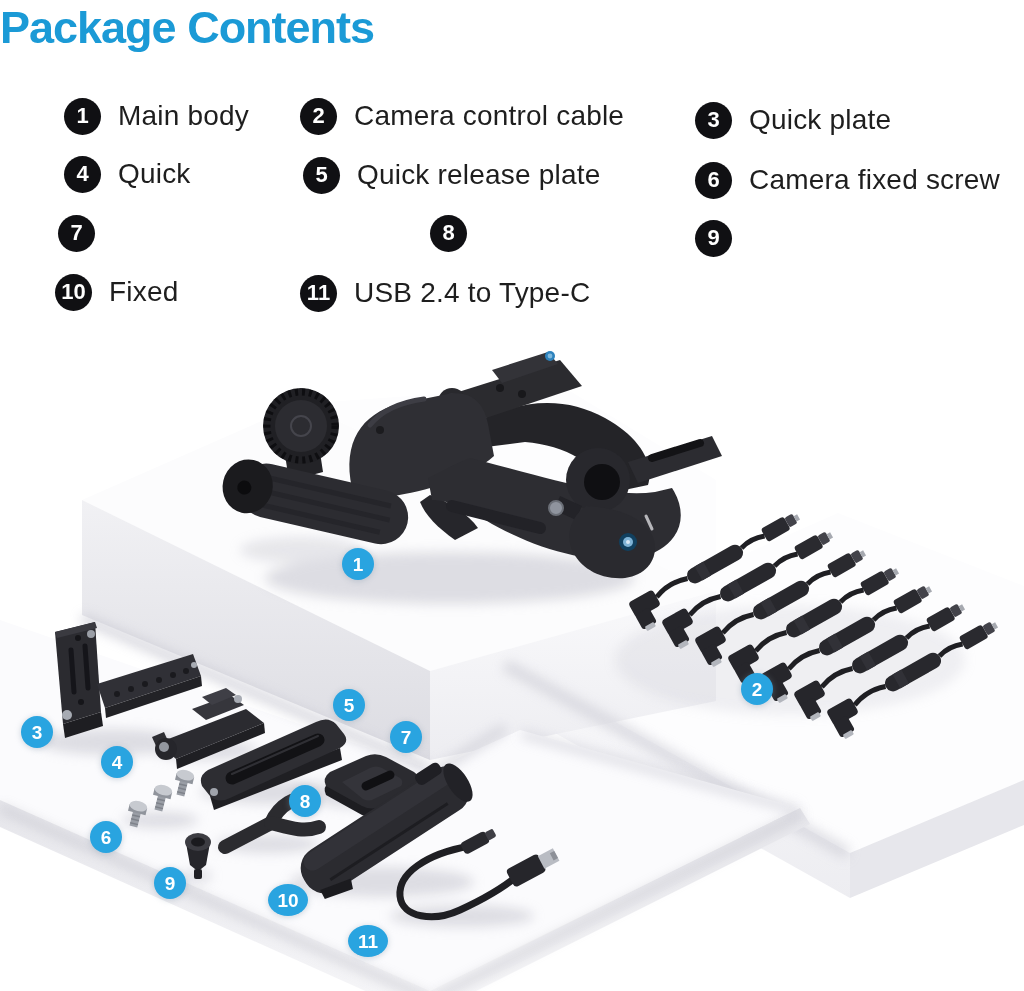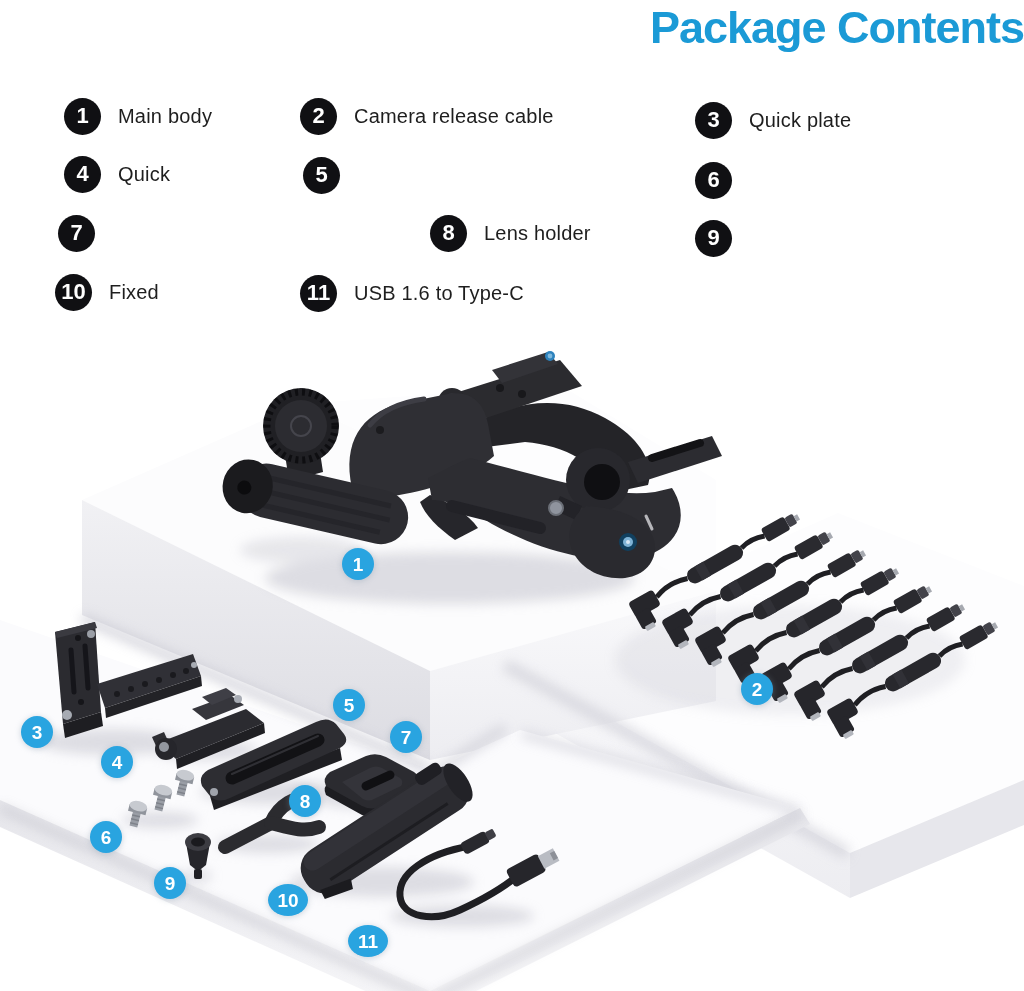--- a/index.html
+++ b/index.html
@@ -8,37 +8,37 @@
     --bullet_black:#101013;
     --text_dark:#1e1e1e;
   }
   *{margin:0;padding:0;box-sizing:border-box;}
   html,body{width:1024px;height:991px;background:#ffffff;overflow:hidden;
     font-family:"Liberation Sans","DejaVu Sans",sans-serif;}
   .page{position:relative;width:1024px;height:991px;background:#fff;}
 
   .title{
     position:absolute;top:2px;left:0;width:100%;
-    text-align:right;font-size:45px;font-weight:700;
+    text-align:left;font-size:45px;font-weight:700;
     color:var(--title_blue);letter-spacing:-1px;
   }
 
   .legend{position:absolute;top:0;left:0;width:1024px;height:330px;}
   .legend-item{
     position:absolute;display:flex;align-items:center;gap:17px;
     height:38px;white-space:nowrap;
   }
   .bullet{
     display:inline-flex;align-items:center;justify-content:center;
     min-width:37px;height:37px;padding:0 6px;border-radius:19px;
     background:var(--bullet_black);color:#fff;
     font-size:22px;font-weight:700;line-height:1;
   }
   .legend-label{
-    font-size:20px;color:var(--text_dark);letter-spacing:0.2px;
+    font-size:28px;color:var(--text_dark);letter-spacing:0.2px;
   }
 
   .scene{position:absolute;left:0;top:330px;width:1024px;height:661px;}
   .badge-dot{fill:var(--badge_blue);}
   .badge-num{fill:#ffffff;font-size:19px;font-weight:700;
     font-family:"Liberation Sans","DejaVu Sans",sans-serif;text-anchor:middle;}
   .badge{filter:drop-shadow(0 1px 3px rgba(130,150,170,.4));}
 </style>
 </head>
 <body>
@@ -47,53 +47,54 @@
 
   <h1 class="title">Package Contents</h1>
 
   <div class="legend">
     <div class="legend-item" style="left:64px;top:97px">
       <span class="bullet">1</span>
       <span class="legend-label">Main body</span>
     </div>
     <div class="legend-item" style="left:300px;top:97px">
       <span class="bullet">2</span>
-      <span class="legend-label">Camera release cable</span>
+      <span class="legend-label">Camera control cable</span>
     </div>
     <div class="legend-item" style="left:695px;top:101px">
       <span class="bullet">3</span>
       <span class="legend-label">Quick plate</span>
     </div>
     <div class="legend-item" style="left:64px;top:155px">
       <span class="bullet">4</span>
       <span class="legend-label">Quick</span>
     </div>
     <div class="legend-item" style="left:303px;top:156px">
       <span class="bullet">5</span>
+      <span class="legend-label">Quick release plate</span>
     </div>
     <div class="legend-item" style="left:695px;top:161px">
       <span class="bullet">6</span>
+      <span class="legend-label">Camera fixed screw</span>
     </div>
     <div class="legend-item" style="left:58px;top:214px">
       <span class="bullet">7</span>
     </div>
     <div class="legend-item" style="left:430px;top:214px">
       <span class="bullet">8</span>
-      <span class="legend-label">Lens holder</span>
     </div>
     <div class="legend-item" style="left:695px;top:219px">
       <span class="bullet">9</span>
     </div>
     <div class="legend-item" style="left:55px;top:273px">
       <span class="bullet">10</span>
       <span class="legend-label">Fixed</span>
     </div>
     <div class="legend-item" style="left:300px;top:274px">
       <span class="bullet">11</span>
-      <span class="legend-label">USB 1.6 to Type-C</span>
+      <span class="legend-label">USB 2.4 to Type-C</span>
     </div>
   </div>
 
   <svg class="scene" viewBox="0 0 1024 661">
     <defs>
       <linearGradient id="faceL" x1="0" y1="0" x2="0" y2="1">
         <stop offset="0" stop-color="#f1f1f4"></stop>
           <stop offset="1" stop-color="#dcdce2"></stop>
       </linearGradient>
       <linearGradient id="faceR" x1="0" y1="0" x2="0" y2="1">

